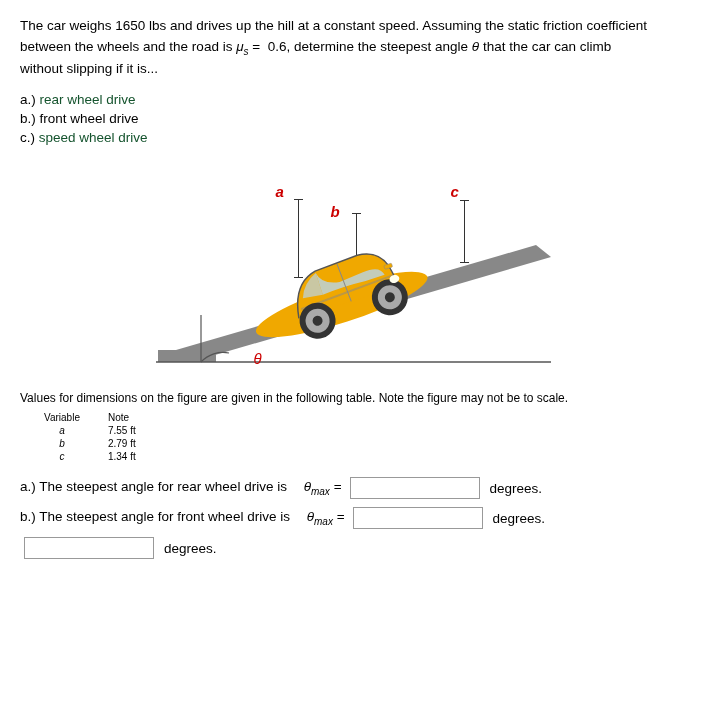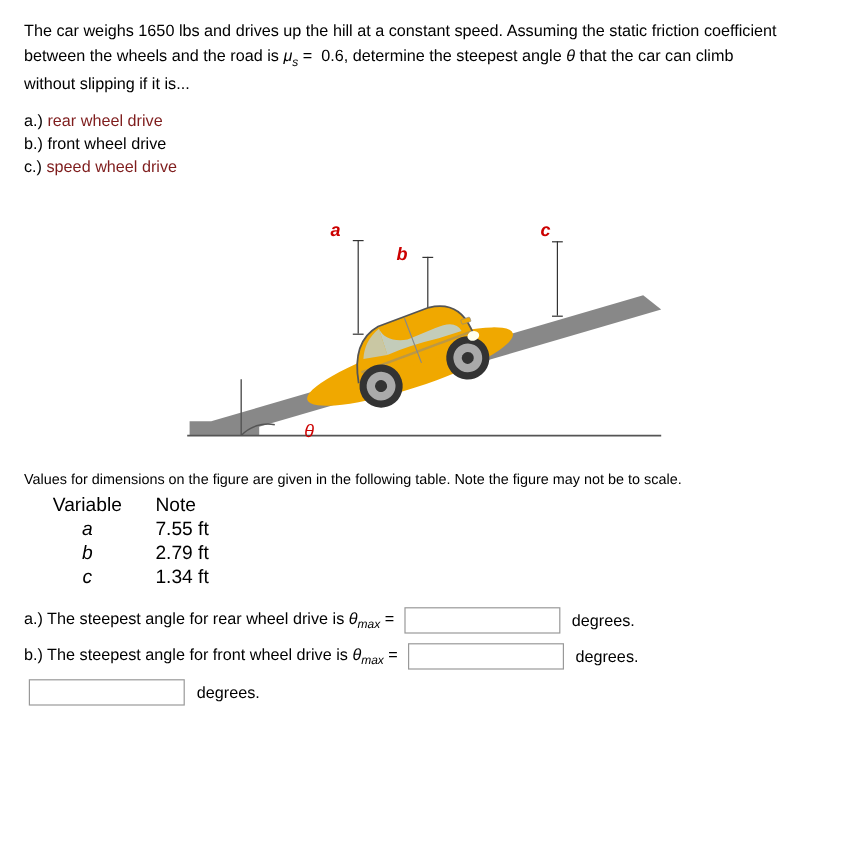--- a/index.html
+++ b/index.html
@@ -17,21 +17,21 @@
       line-height: 1.5;
       margin-bottom: 12px;
     }
     .parts-list {
       margin-bottom: 10px;
     }
     .parts-list p {
       margin-bottom: 4px;
       font-size: 13.5px;
     }
-    .red-text { color: #7f1d1d; }
+    .red-text { color: #14532d; }
     .figure-container {
       position: relative;
       width: 420px;
       height: 220px;
       margin: 10px auto 16px auto;
     }
     .theta-label {
       position: absolute;
       bottom: 10px;
       left: 120px;
@@ -84,21 +84,21 @@
     .table-section p {
       margin-bottom: 6px;
       font-size: 12px;
     }
     .dim-table {
       border-collapse: collapse;
       margin-left: 20px;
     }
     .dim-table td {
       padding: 1px 18px 1px 4px;
-      font-size: 16px;
+      font-size: 10px;
     }
     .dim-table td:first-child {
       font-style: italic;
       text-align: center;
       padding-right: 24px;
     }
     .answer-section {
       font-size: 13.5px;
     }
     .answer-row {
@@ -114,20 +114,21 @@
       width: 130px;
       height: 22px;
       border: 1px solid #999;
       margin-left: 4px;
       margin-right: 6px;
       font-size: 13px;
     }
     .theta-max {
       font-style: italic;
       font-size: 13.5px;
+      margin-left: 13px;
     }
     sub, sup { font-size: 10px; }
     .mu-sym { font-style: italic; text-align: center; }
     .header-line { font-size: 13.5px; line-height: 1.55; }
   </style>
 </head>
 <body>
 
 <div class="problem-text">
   <span class="header-line">The car weighs 1650 lbs and drives up the hill at a constant speed. Assuming the static friction coefficient</span><br>

